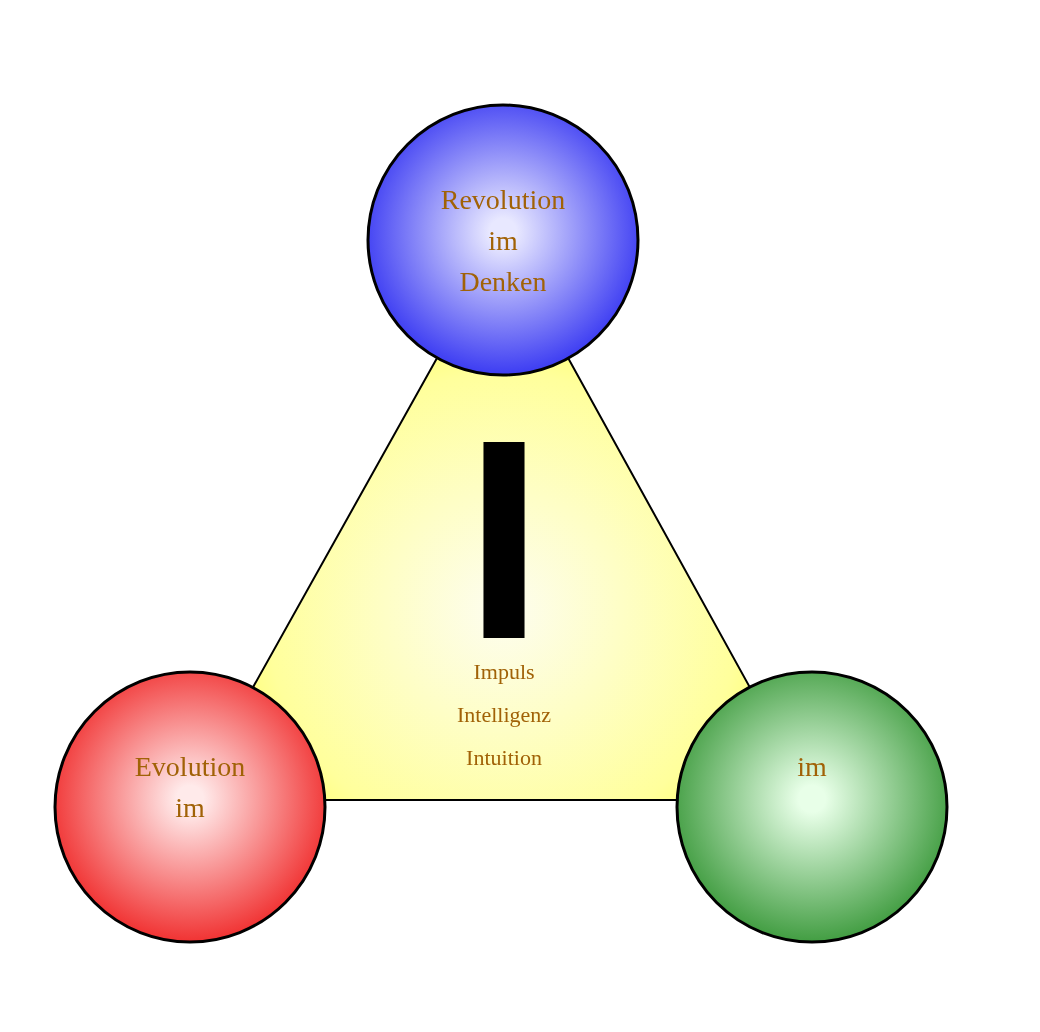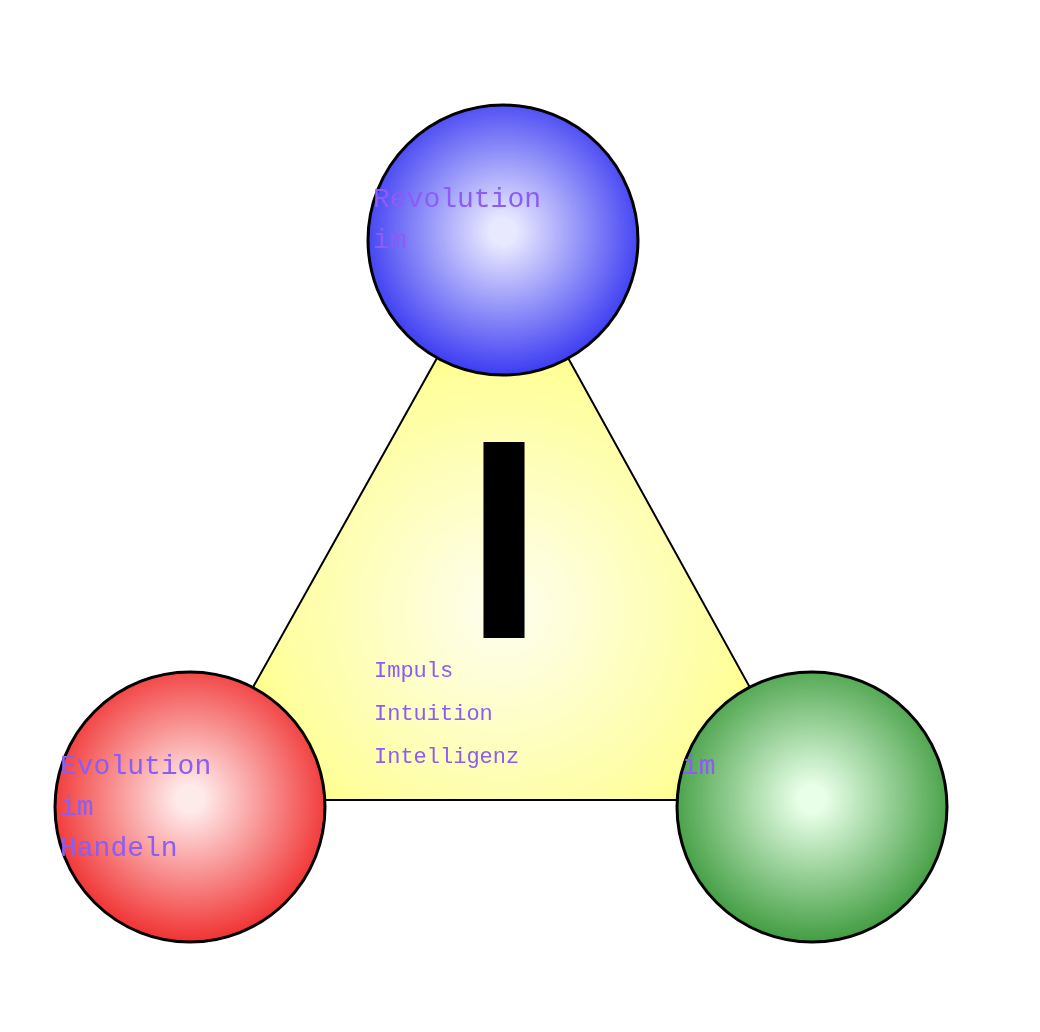--- a/index.html
+++ b/index.html
@@ -15,25 +15,25 @@
     overflow: hidden;
     font-family: "Liberation Sans", sans-serif;
   }
   .canvas svg {
     position: absolute;
     left: 0;
     top: 0;
   }
   .label {
     position: absolute;
-    text-align: left;
-    color: #8b5cf6;
+    text-align: center;
+    color: #a16207;
     font-size: 28px;
     line-height: 41px;
-    font-family: Liberation Mono, monospace;
+    font-family: Liberation Serif, serif;
   }
   .label.center-caption {
     font-size: 22px;
     line-height: 43px;
   }
 </style>
 </head>
 <body>
 
 <div class="canvas">
@@ -64,31 +64,31 @@
     <circle cx="503" cy="240" r="135" fill="url(#gradBlue)" stroke="#000000" stroke-width="3"></circle>
     <circle cx="190" cy="807" r="135" fill="url(#gradRed)" stroke="#000000" stroke-width="3"></circle>
     <circle cx="812" cy="807" r="135" fill="url(#gradGreen)" stroke="#000000" stroke-width="3"></circle>
 
     <text x="504" y="638" text-anchor="middle" font-family="Liberation Sans, sans-serif" font-weight="bold" font-size="285" fill="#000000">I</text>
   </svg>
 
   <div class="label" style="left:373px; top:179px; width:260px;">
     <div>Revolution</div>
     <div>im</div>
+    <div>Denken</div>
   </div>
 
   <div class="label" style="left:60px; top:734px; width:260px;margin-top:12px;">
     <div>Evolution</div>
     <div>im</div>
-    <div>Handeln</div>
   </div>
 
   <div class="label" style="left:682px; top:746px; width:260px;">
     <div>im</div>
   </div>
 
   <div class="label center-caption" style="left:374px; top:650px; width:260px;">
     <div>Impuls</div>
+    <div>Intelligenz</div>
     <div>Intuition</div>
-    <div>Intelligenz</div>
   </div>
 
 </div>
 
 </body></html>

